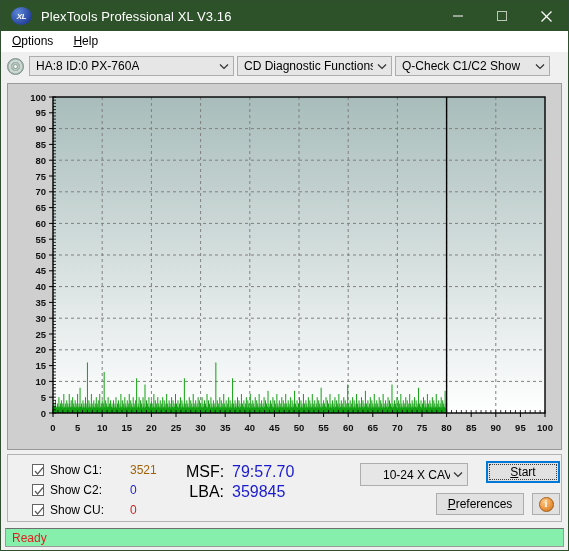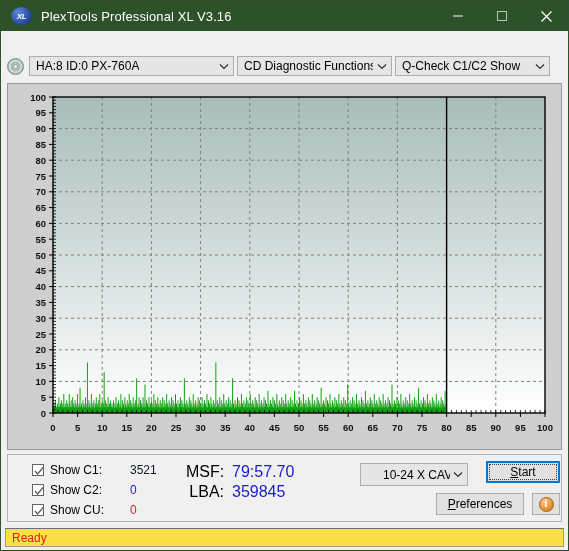--- a/index.html
+++ b/index.html
@@ -109,21 +109,21 @@
     left:24px;
   }
   .cbrow.r1{top:8px;} .cbrow.r2{top:28px;} .cbrow.r3{top:48px;}
   .cbox{
     width:12px;height:12px;background:#fff;border:1px solid #646464;
     box-sizing:border-box;margin-right:6px;position:relative;flex:none;
   }
   .cbox svg{position:absolute;left:1px;top:1px;}
   .cblabel{width:58px;display:inline-block;}
   .cbval{margin-left:22px;font-size:12px;}
-  .val-c1{color:#0f172a;}
+  .val-c1{color:#a16207;}
   .val-c2{color:#1a1ad0;}
   .val-cu{color:#d02020;}
   .msfrow{
     position:absolute;font-size:16px;color:#000;display:flex;align-items:flex-start;
   }
   .msfrow.m1{left:178px;top:8px;}
   .msfrow.m2{left:178px;top:28px;}
   .msfkey{width:38px;text-align:right;display:inline-block;}
   .msfval{color:#1a1ad0;margin-left:8px;}
   #combo-speed{
@@ -150,21 +150,21 @@
     width:15px;height:15px;border-radius:50%;
     background:radial-gradient(circle at 35% 28%,#ffc88a 0%,#f0a04b 45%,#c8701c 100%);
     border:1px solid #a35c13;box-sizing:border-box;
     color:#fff;font-size:10px;font-weight:bold;font-family:"Liberation Serif",serif;
     display:flex;align-items:center;justify-content:center;line-height:1;
   }
   u.acc{text-decoration:underline;}
   
   .statusbar{
     position:absolute;left:4px;top:527px;width:559px;height:19px;
-    background:#fde047;border:1px solid #9a9a9a;border-top-color:#6e6e6e;
+    background:#86efac;border:1px solid #9a9a9a;border-top-color:#6e6e6e;
     box-sizing:border-box;
     display:flex;align-items:center;
   }
   .status-text{font-size:12px;color:#e02020;padding-left:6px;}
 </style>
 </head>
 <body>
 
 <div id="app">
 
@@ -184,20 +184,24 @@
       </div>
       <div class="wc close-btn">
         <svg width="13" height="13" viewBox="0 0 13 13">
             <line x1="1.5" y1="1.5" x2="11.5" y2="11.5" stroke="#ffffff" stroke-width="1.2"></line>
             <line x1="11.5" y1="1.5" x2="1.5" y2="11.5" stroke="#ffffff" stroke-width="1.2"></line>
           </svg>
       </div>
     </div>
   </div>
 
+  <div class="menubar">
+    <div class="menu-item"><u>O</u><span>ptions</span></div>
+    <div class="menu-item"><u>H</u><span>elp</span></div>
+  </div>
 
   <div class="toolbar">
     <div class="disc-icon"></div>
 
     <div class="combo" id="combo-drive">
       <span class="lbl">HA:8 ID:0  PX-760A</span>
       <span class="arrow">
         <svg width="10" height="7" viewBox="0 0 10 7">
             <polyline points="1,1.5 5,5.5 9,1.5" fill="none" stroke="#303030" stroke-width="1.2"></polyline>
           </svg>

